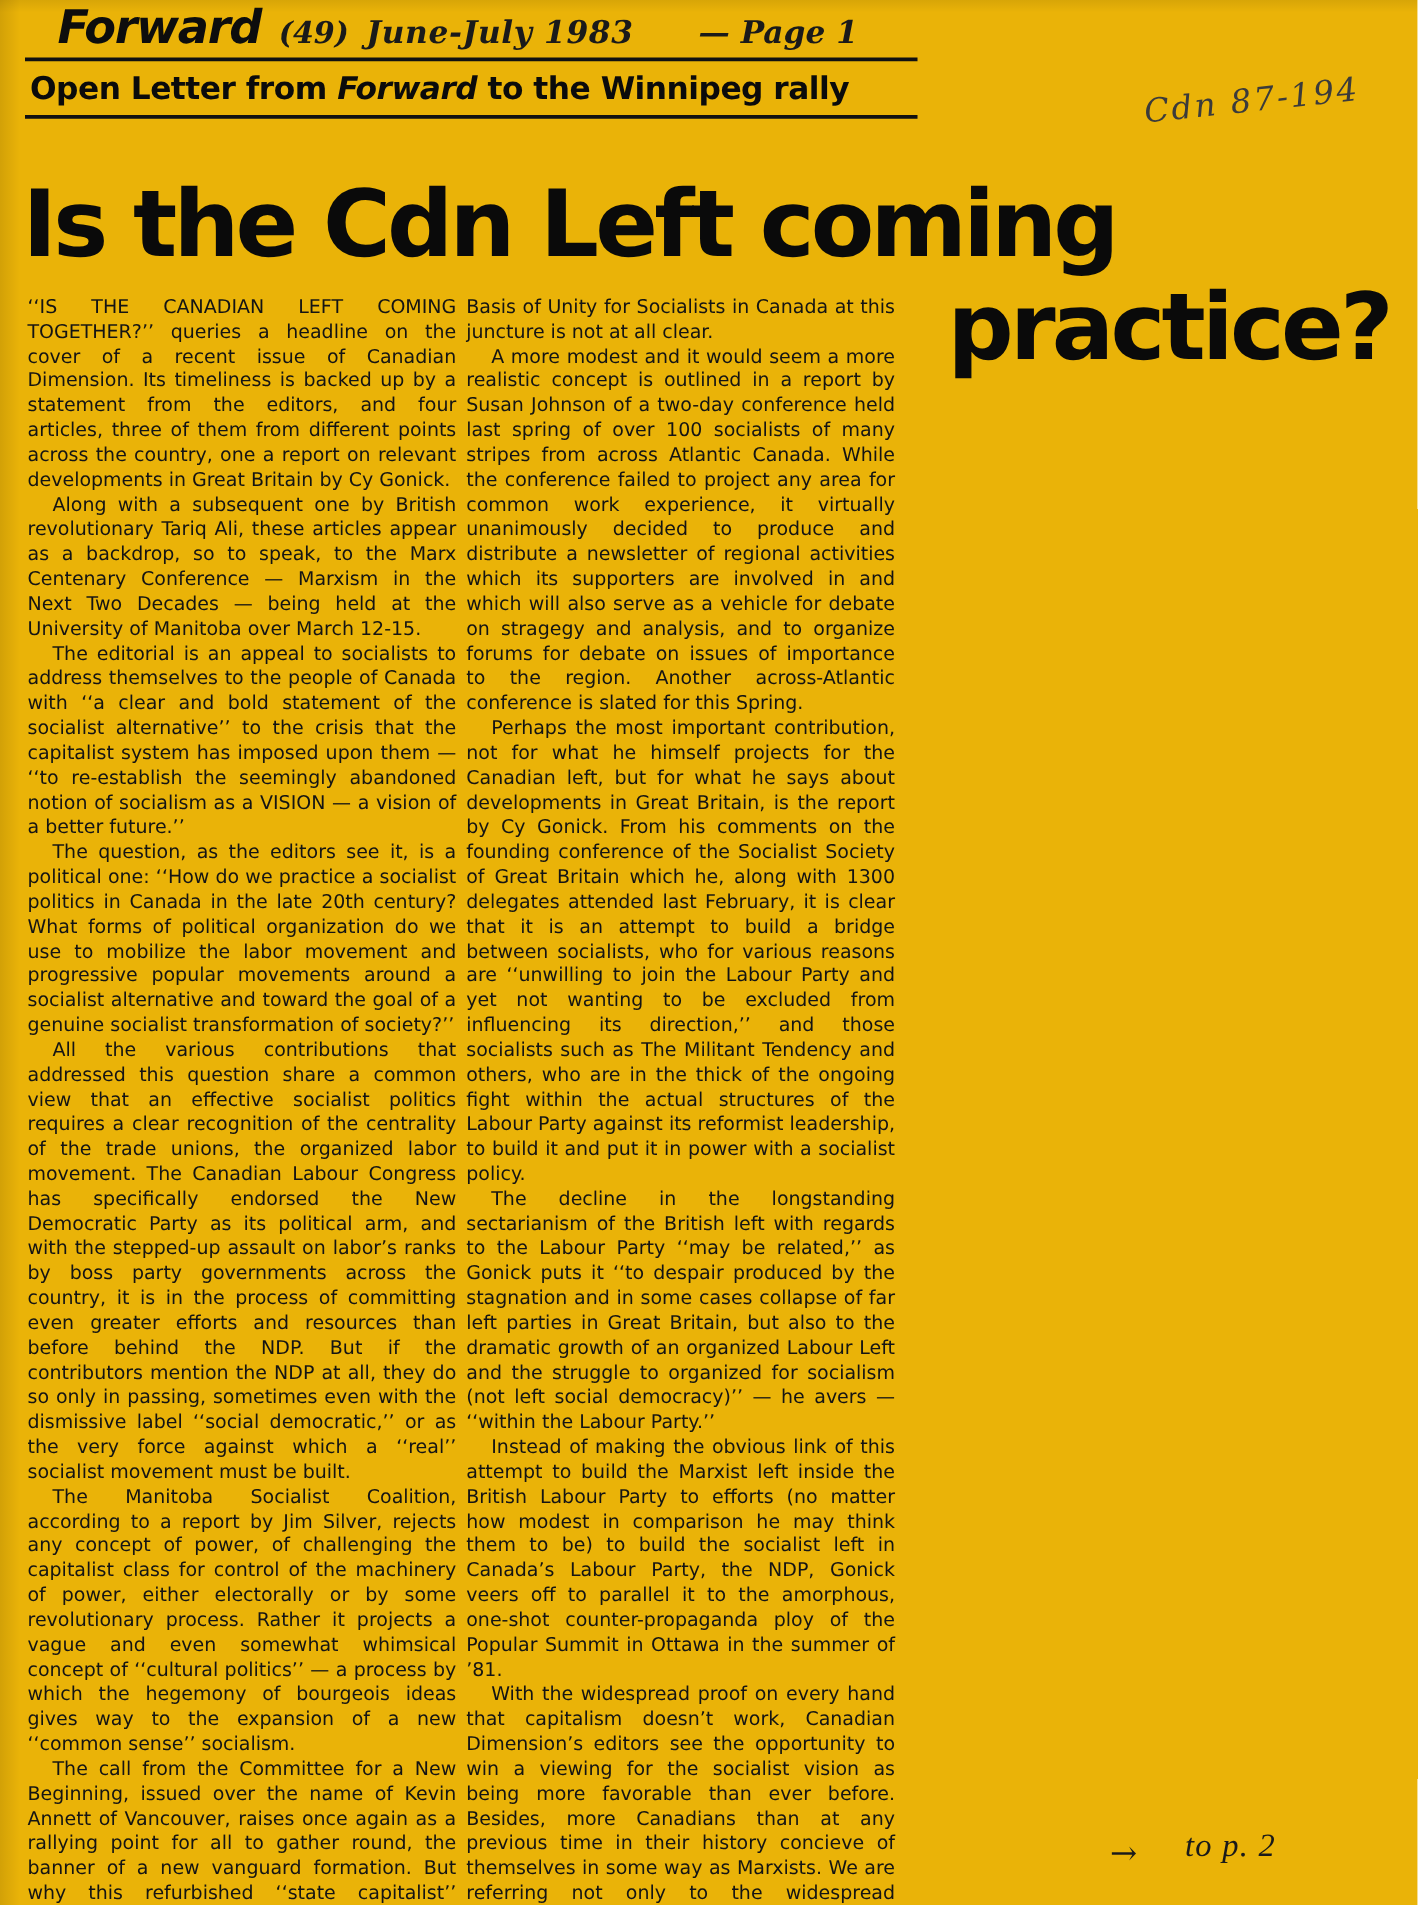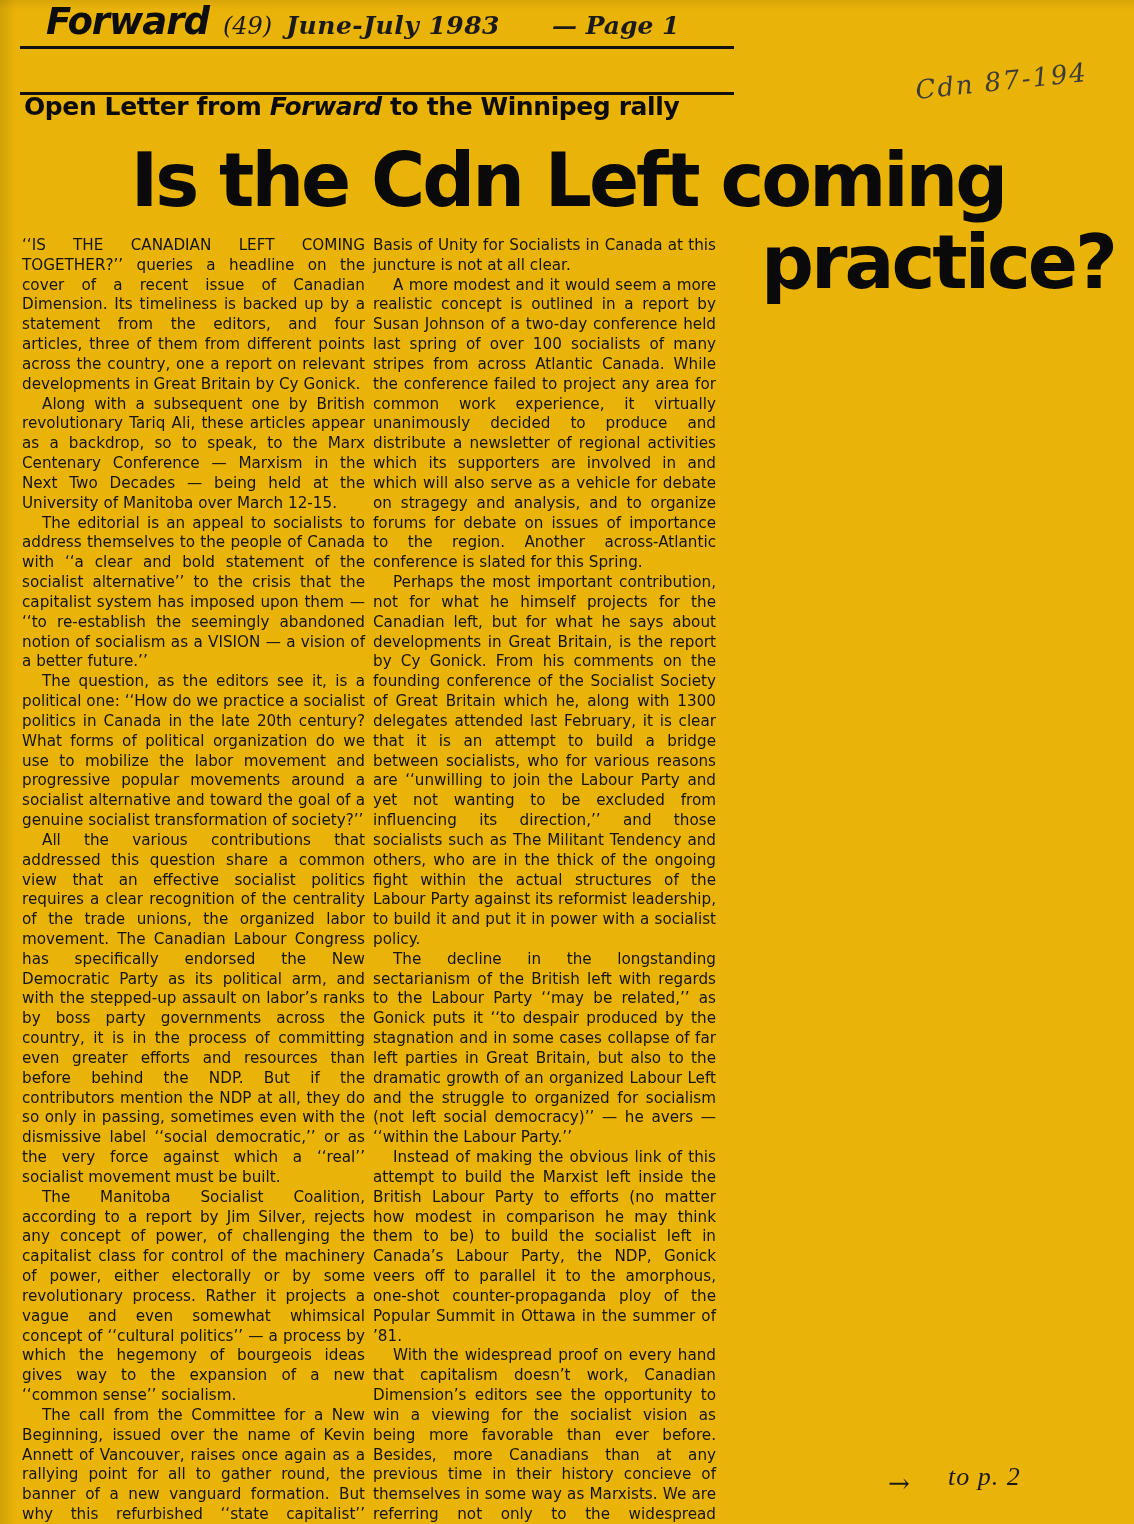--- a/index.html
+++ b/index.html
@@ -42,21 +42,21 @@
   .masthead-title {
     font-family: "DejaVu Sans", sans-serif;
     font-weight: bold;
     font-style: italic;
     font-size: 37px;
     letter-spacing: -1px;
     color: #0d0d0d;
   }
   .masthead-issue {
     font-size: 24px;
-    font-weight: 400;
+    font-weight: 700;
     text-align: center;
   }
   .masthead-date {
     font-size: 25px;
     font-weight: 600;
     letter-spacing: 0.5px;
     text-align: right;
   }
   .masthead-page {
     font-size: 25px;
@@ -86,21 +86,20 @@
   
   .kicker {
     position: absolute;
     top: 56px;
     left: 24px;
     width: 720px;
     font-weight: bold;
     font-size: 25px;
     letter-spacing: -0.4px;
     color: #0b0b0b;
-    margin-top: 36px;
   }
   .kicker i {
     font-style: italic;
   }
   .rule-under-kicker {
     position: absolute;
     left: 20px;
     top: 92px;
     width: 714px;
     height: 3px;
@@ -111,21 +110,20 @@
   .headline {
     position: absolute;
     top: 96px;
     left: 18px;
     width: 1100px;
     font-size: 74px;
     font-weight: bold;
     line-height: 0.92;
     letter-spacing: -3px;
     color: #0a0a0a;
-    text-align: center;
   }
   .headline .line2 {
     display: block;
     margin-left: 740px;
     margin-top: 14px;
     white-space: nowrap;
   }
 
   
   .standfirst {

